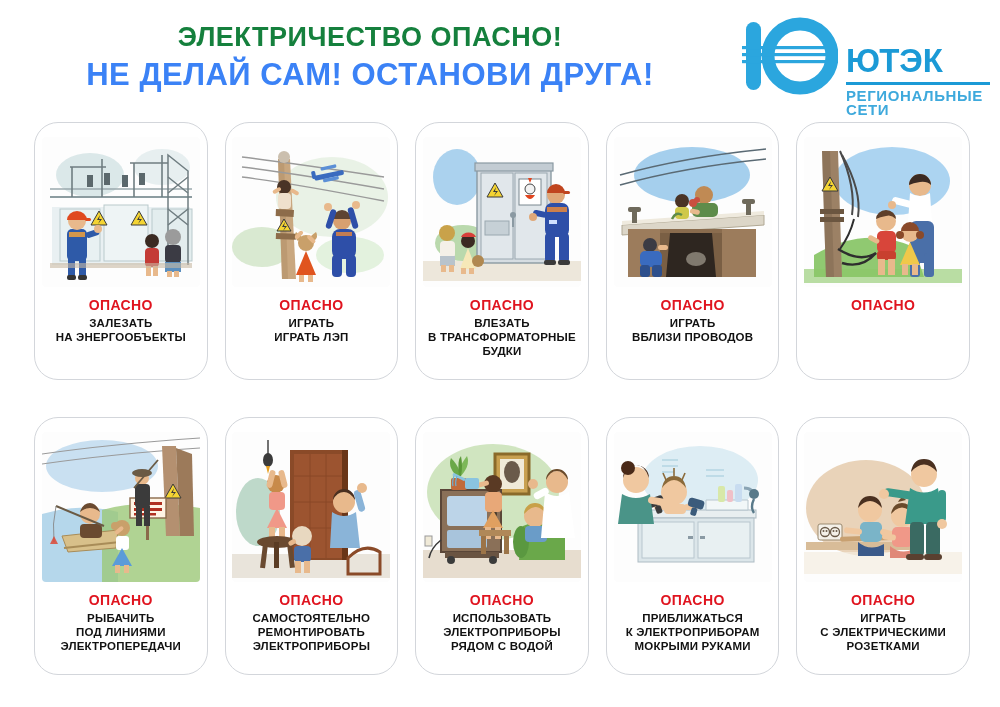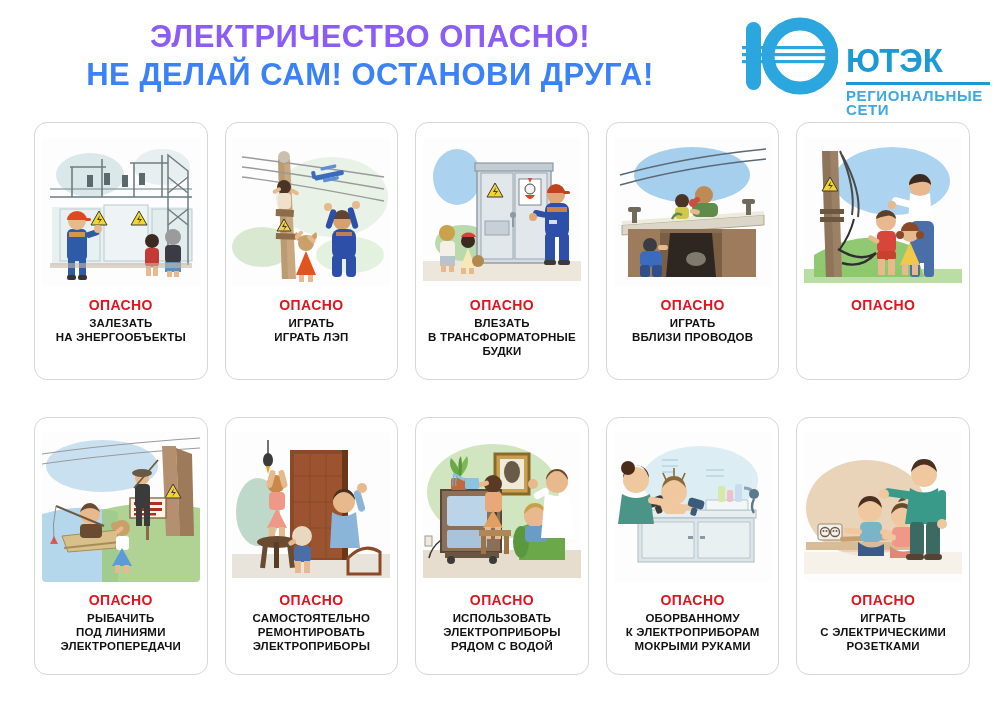--- a/index.html
+++ b/index.html
@@ -22,23 +22,23 @@
     width: 1000px;
   }
   .title-block {
     position: absolute;
     left: 0;
     top: 18px;
     width: 740px;
     text-align: center;
   }
   .title-line1 {
-    font-size: 31px;
+    font-size: 27px;
     font-weight: bold;
-    color: #8b5cf6;
+    color: #15803d;
     letter-spacing: 0.5px;
     line-height: 38px;
     white-space: nowrap;
   }
   .title-line2 {
     font-size: 31px;
     font-weight: bold;
     color: #3b82f6;
     letter-spacing: 0.5px;
     line-height: 38px;
@@ -100,21 +100,21 @@
   }
   .row {
     display: flex;
     gap: 17px;
   }
   .card {
     width: 180px;
     height: 258px;
     background: #ffffff;
     border: 1px solid #D3D6DB;
-    border-radius: 13px;
+    border-radius: 24px;
     box-sizing: border-box;
     display: flex;
     flex-direction: column;
     align-items: center;
     overflow: hidden;
   }
   .card-art {
     width: 158px;
     height: 150px;
     margin-top: 14px;
@@ -774,21 +774,21 @@
 
           <g>
             <circle cx="140" cy="62" r="5" fill="#5a7a8a"></circle>
             <path d="M140 67 q-4 8 0 14" stroke="#5a7a8a" stroke-width="2.4" fill="none"></path>
           </g>
         </svg>
       </div>
       <div class="card-caption">
         <div class="cap-danger">ОПАСНО</div>
         <div class="cap-body">
-          <div>ОБОРВАННОМУ</div>
+          <div>ПРИБЛИЖАТЬСЯ</div>
           <div>К ЭЛЕКТРОПРИБОРАМ</div>
           <div>МОКРЫМИ РУКАМИ</div>
         </div>
       </div>
     </div>
 
     <div class="card">
       <div class="card-art">
         <svg viewBox="0 0 158 150" xmlns="http://www.w3.org/2000/svg">
           <rect width="158" height="150" fill="#fdfdfd"></rect>

